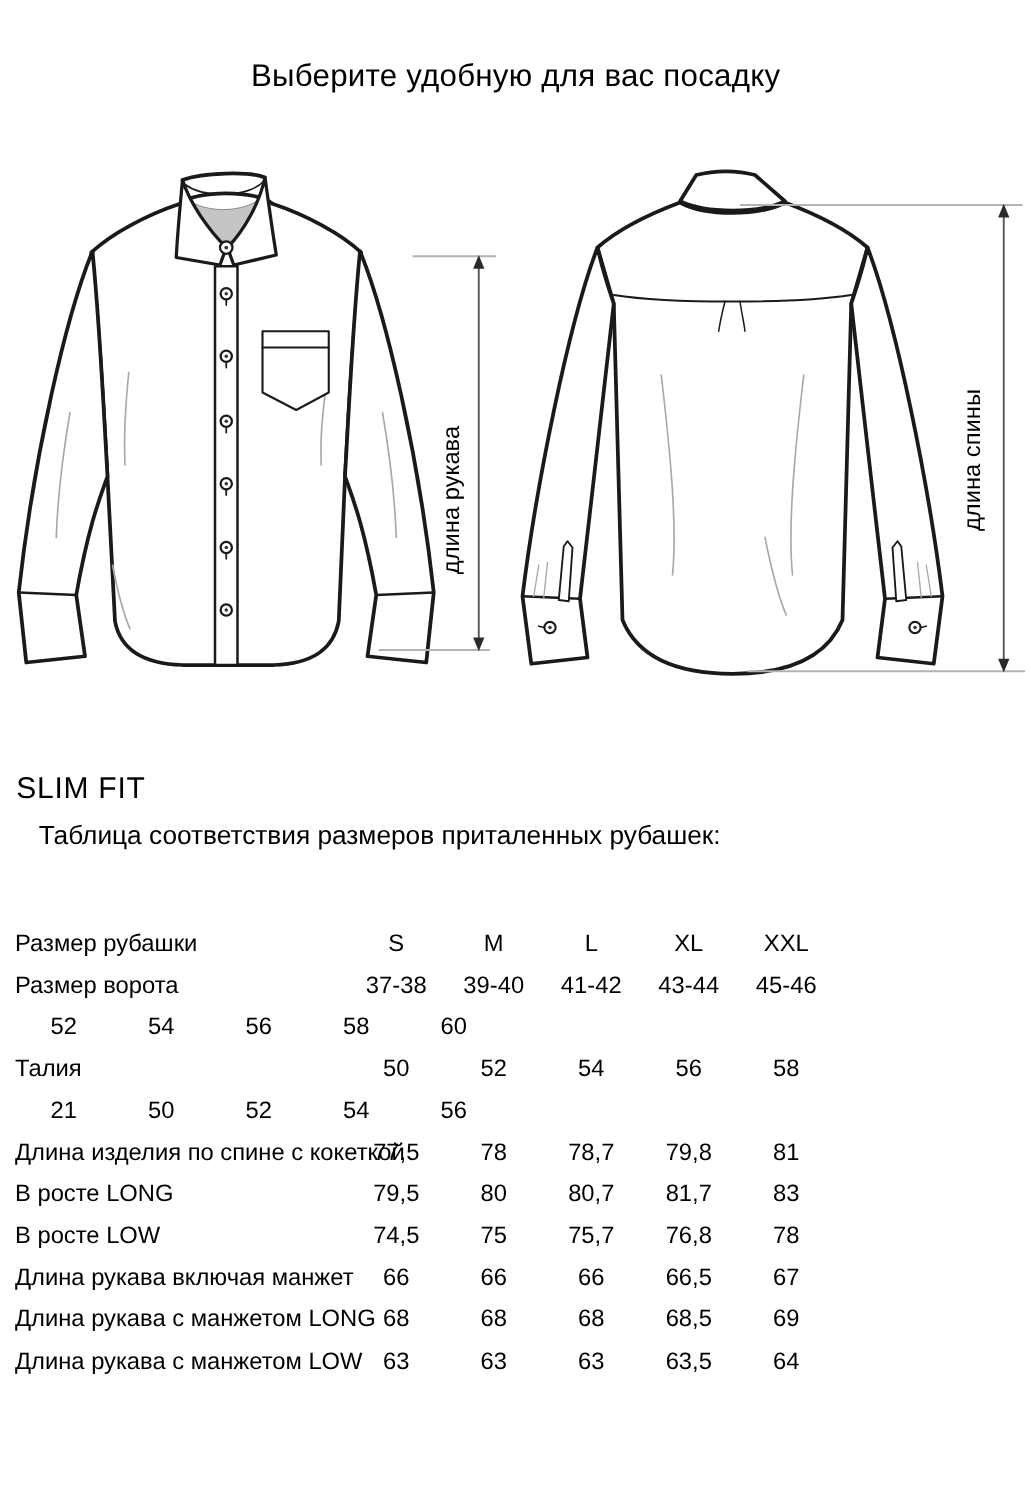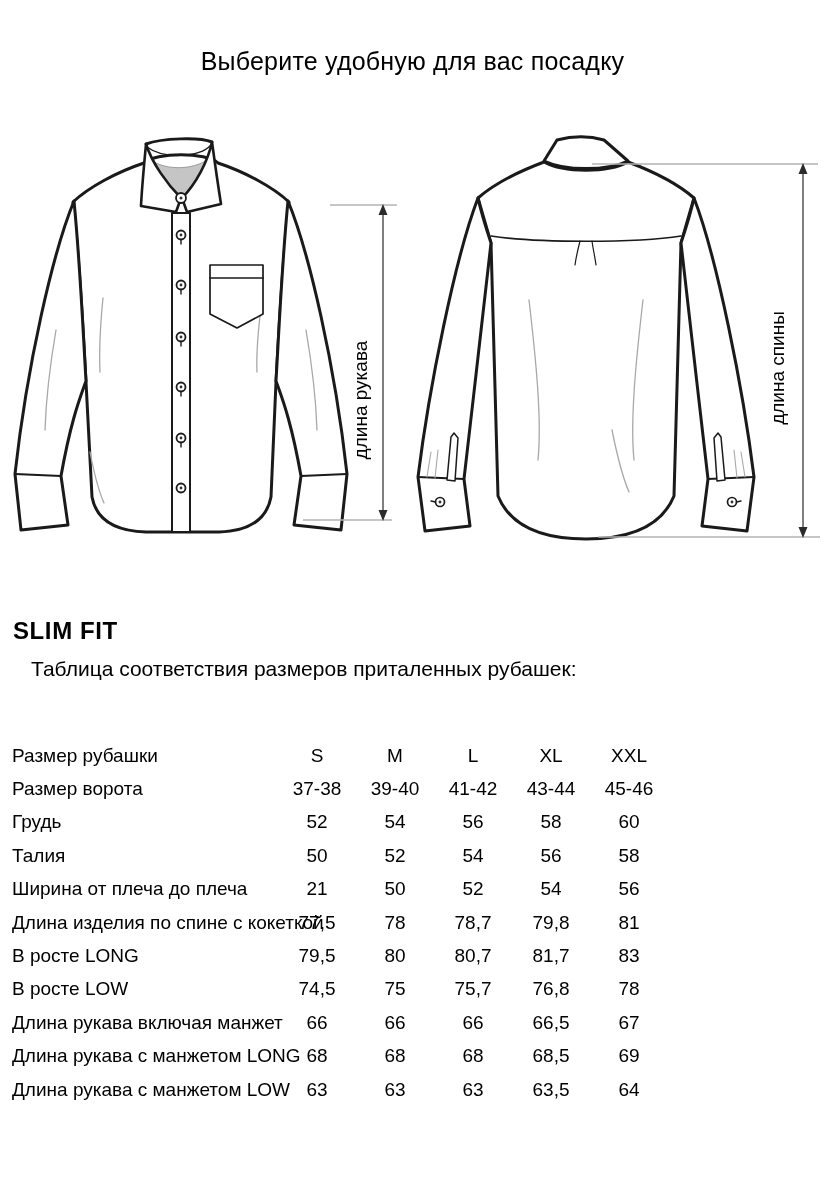--- a/index.html
+++ b/index.html
@@ -7,21 +7,21 @@
     width:825px;height:1200px;position:relative;background:#ffffff;
     font-family:"Liberation Sans", sans-serif;color:#000;overflow:hidden;
   }
   .page-title{
     position:absolute;top:47px;left:0;width:825px;text-align:center;
     font-size:25px;font-weight:400;letter-spacing:0.2px;
   }
   .diagram-svg{position:absolute;top:0;left:0;width:825px;height:1200px;}
   .slim-heading{
     position:absolute;top:617px;left:13px;
-    font-size:24px;font-weight:700;letter-spacing:0.6px;
+    font-size:24px;font-weight:400;letter-spacing:0.6px;
   }
   .table-subtitle{
     position:absolute;top:657px;left:31px;font-size:21px;font-weight:400;
   }
   .size-table{
     position:absolute;top:739px;left:12px;width:660px;font-size:19px;
   }
   .trow{display:flex;height:33.4px;align-items:center;}
   .tlabel{width:266px;flex:none;white-space:nowrap;}
   .tcell{width:78px;flex:none;text-align:center;}
@@ -216,37 +216,35 @@
     </div>
     <div class="trow">
       <div class="tlabel">Размер ворота</div>
       <div class="tcell">37-38</div>
       <div class="tcell">39-40</div>
       <div class="tcell">41-42</div>
       <div class="tcell">43-44</div>
       <div class="tcell">45-46</div>
     </div>
     <div class="trow">
-      <div class="tlabel">Грудь</div>
       <div class="tcell">52</div>
       <div class="tcell">54</div>
       <div class="tcell">56</div>
       <div class="tcell">58</div>
       <div class="tcell">60</div>
     </div>
     <div class="trow">
       <div class="tlabel">Талия</div>
       <div class="tcell">50</div>
       <div class="tcell">52</div>
       <div class="tcell">54</div>
       <div class="tcell">56</div>
       <div class="tcell">58</div>
     </div>
     <div class="trow">
-      <div class="tlabel">Ширина от плеча до плеча</div>
       <div class="tcell">21</div>
       <div class="tcell">50</div>
       <div class="tcell">52</div>
       <div class="tcell">54</div>
       <div class="tcell">56</div>
     </div>
     <div class="trow">
       <div class="tlabel">Длина изделия по спине с кокеткой</div>
       <div class="tcell">77,5</div>
       <div class="tcell">78</div>

